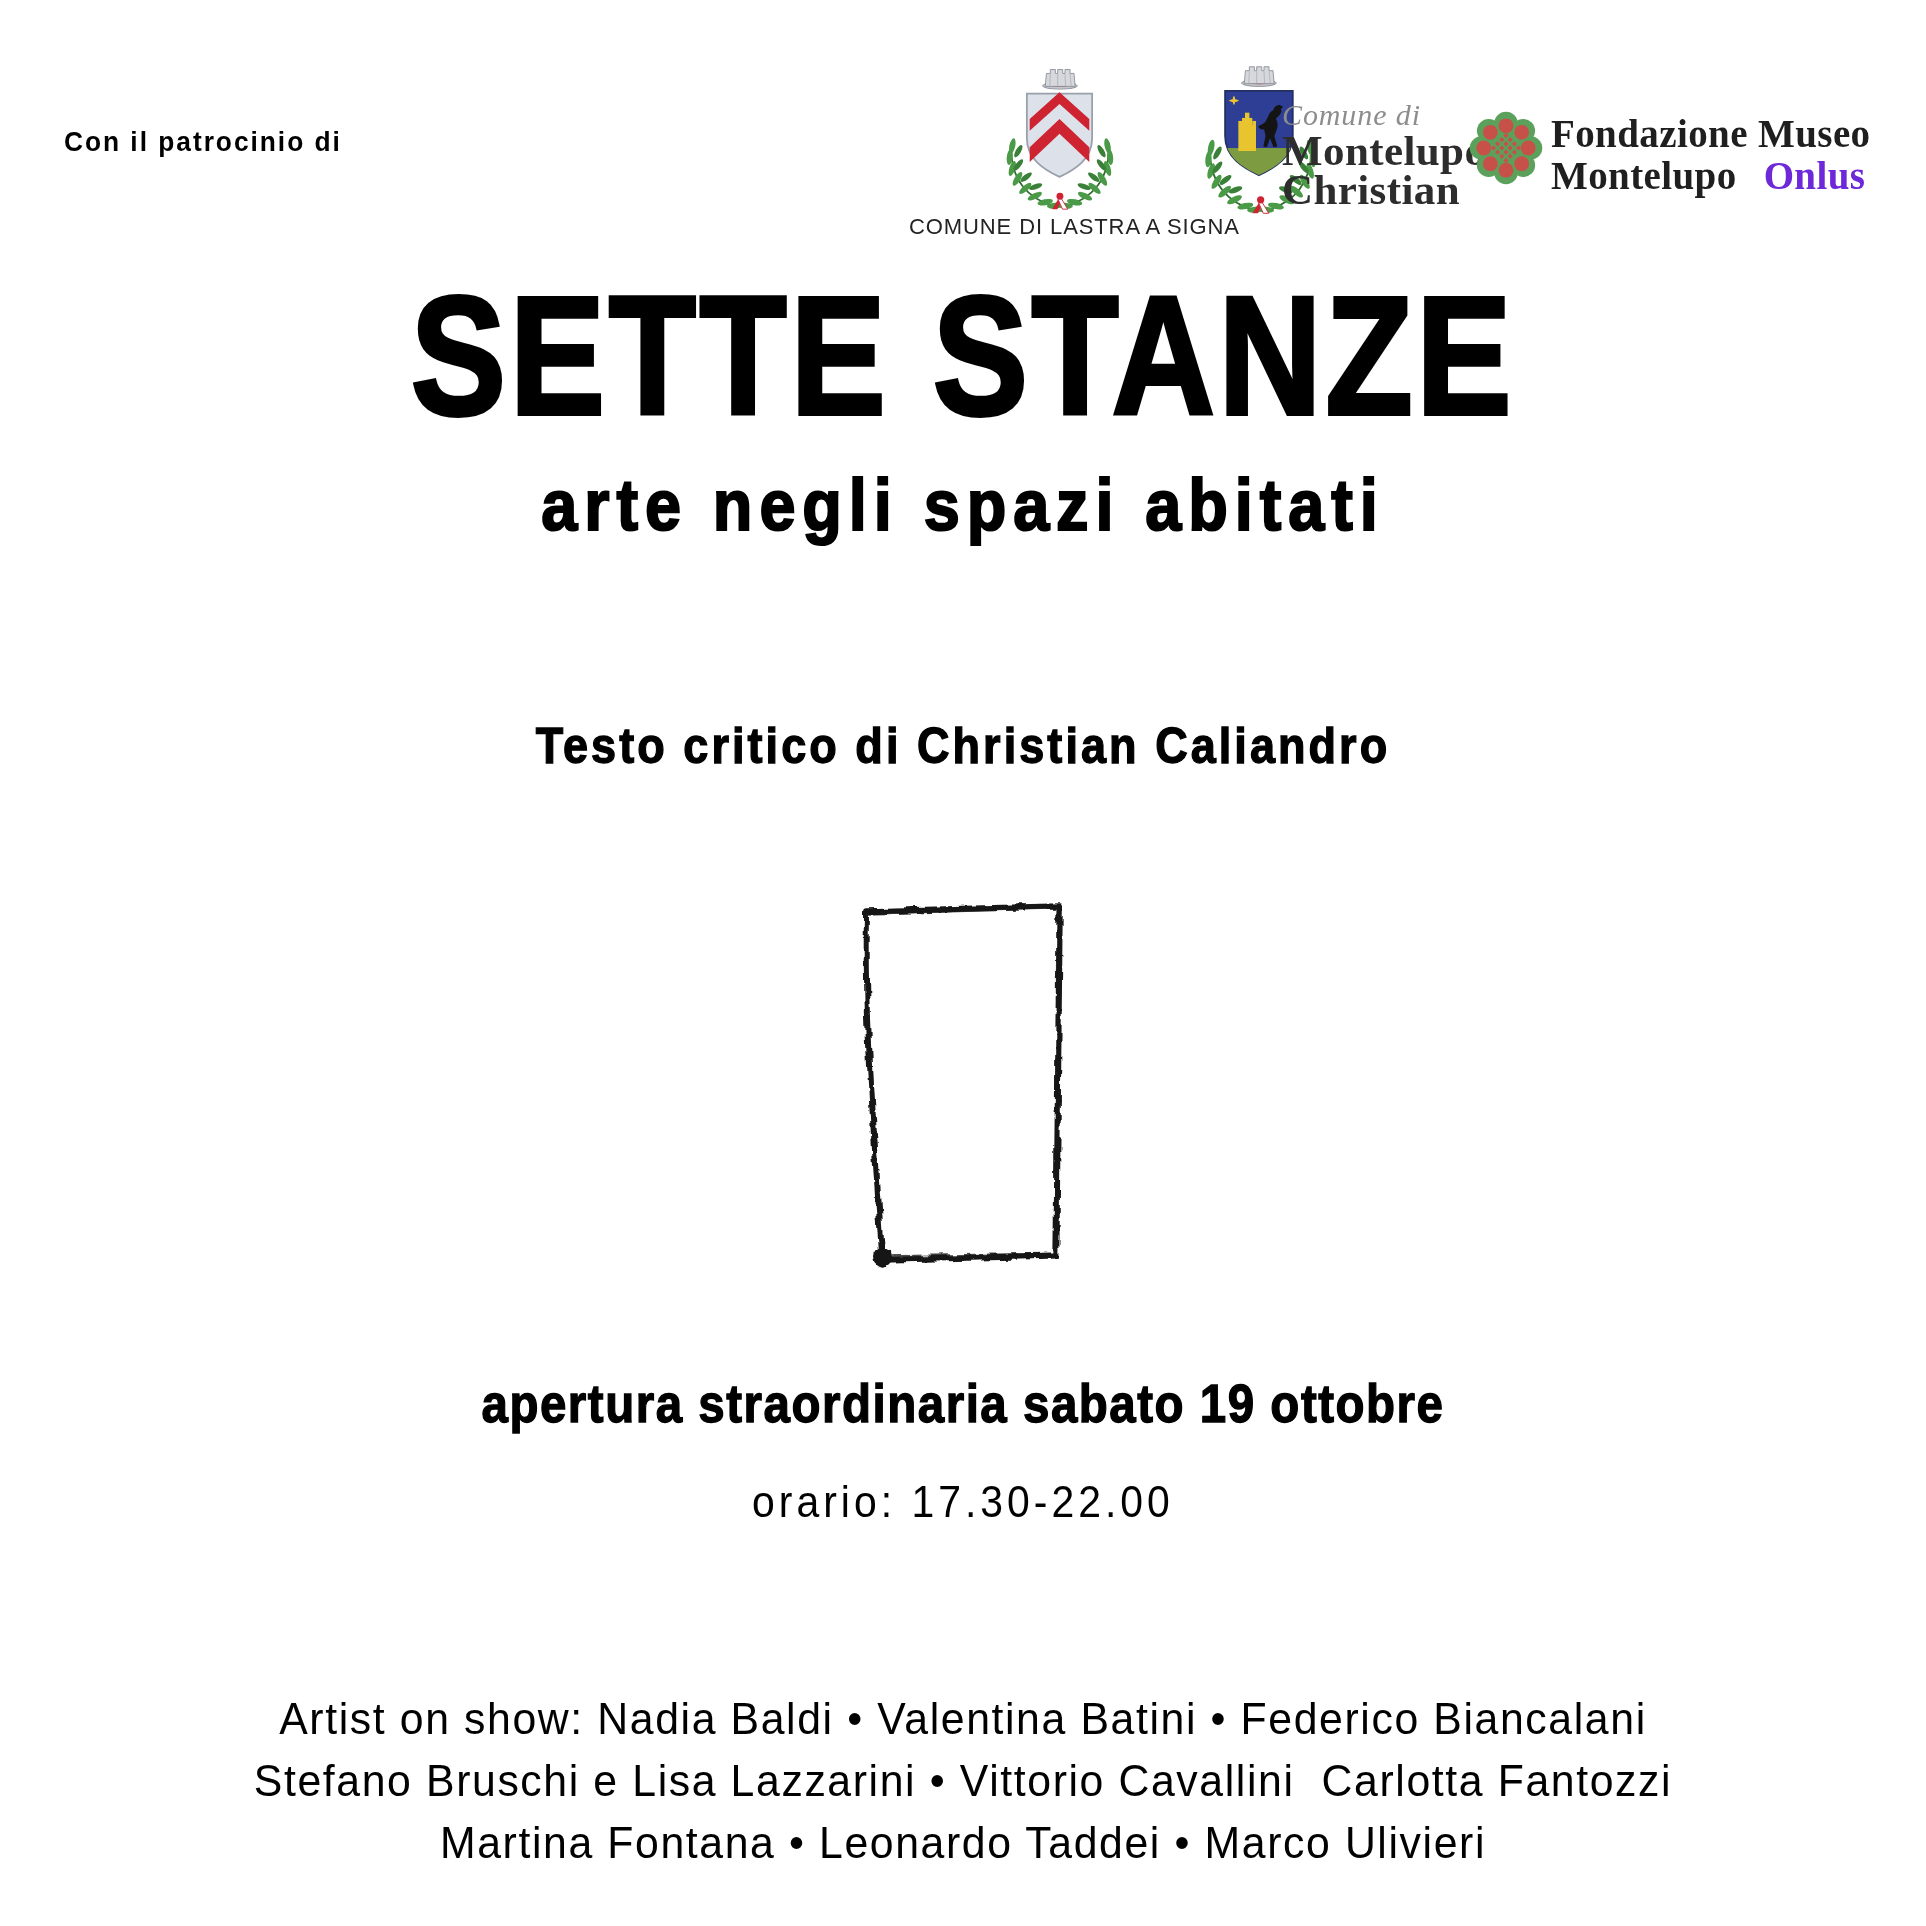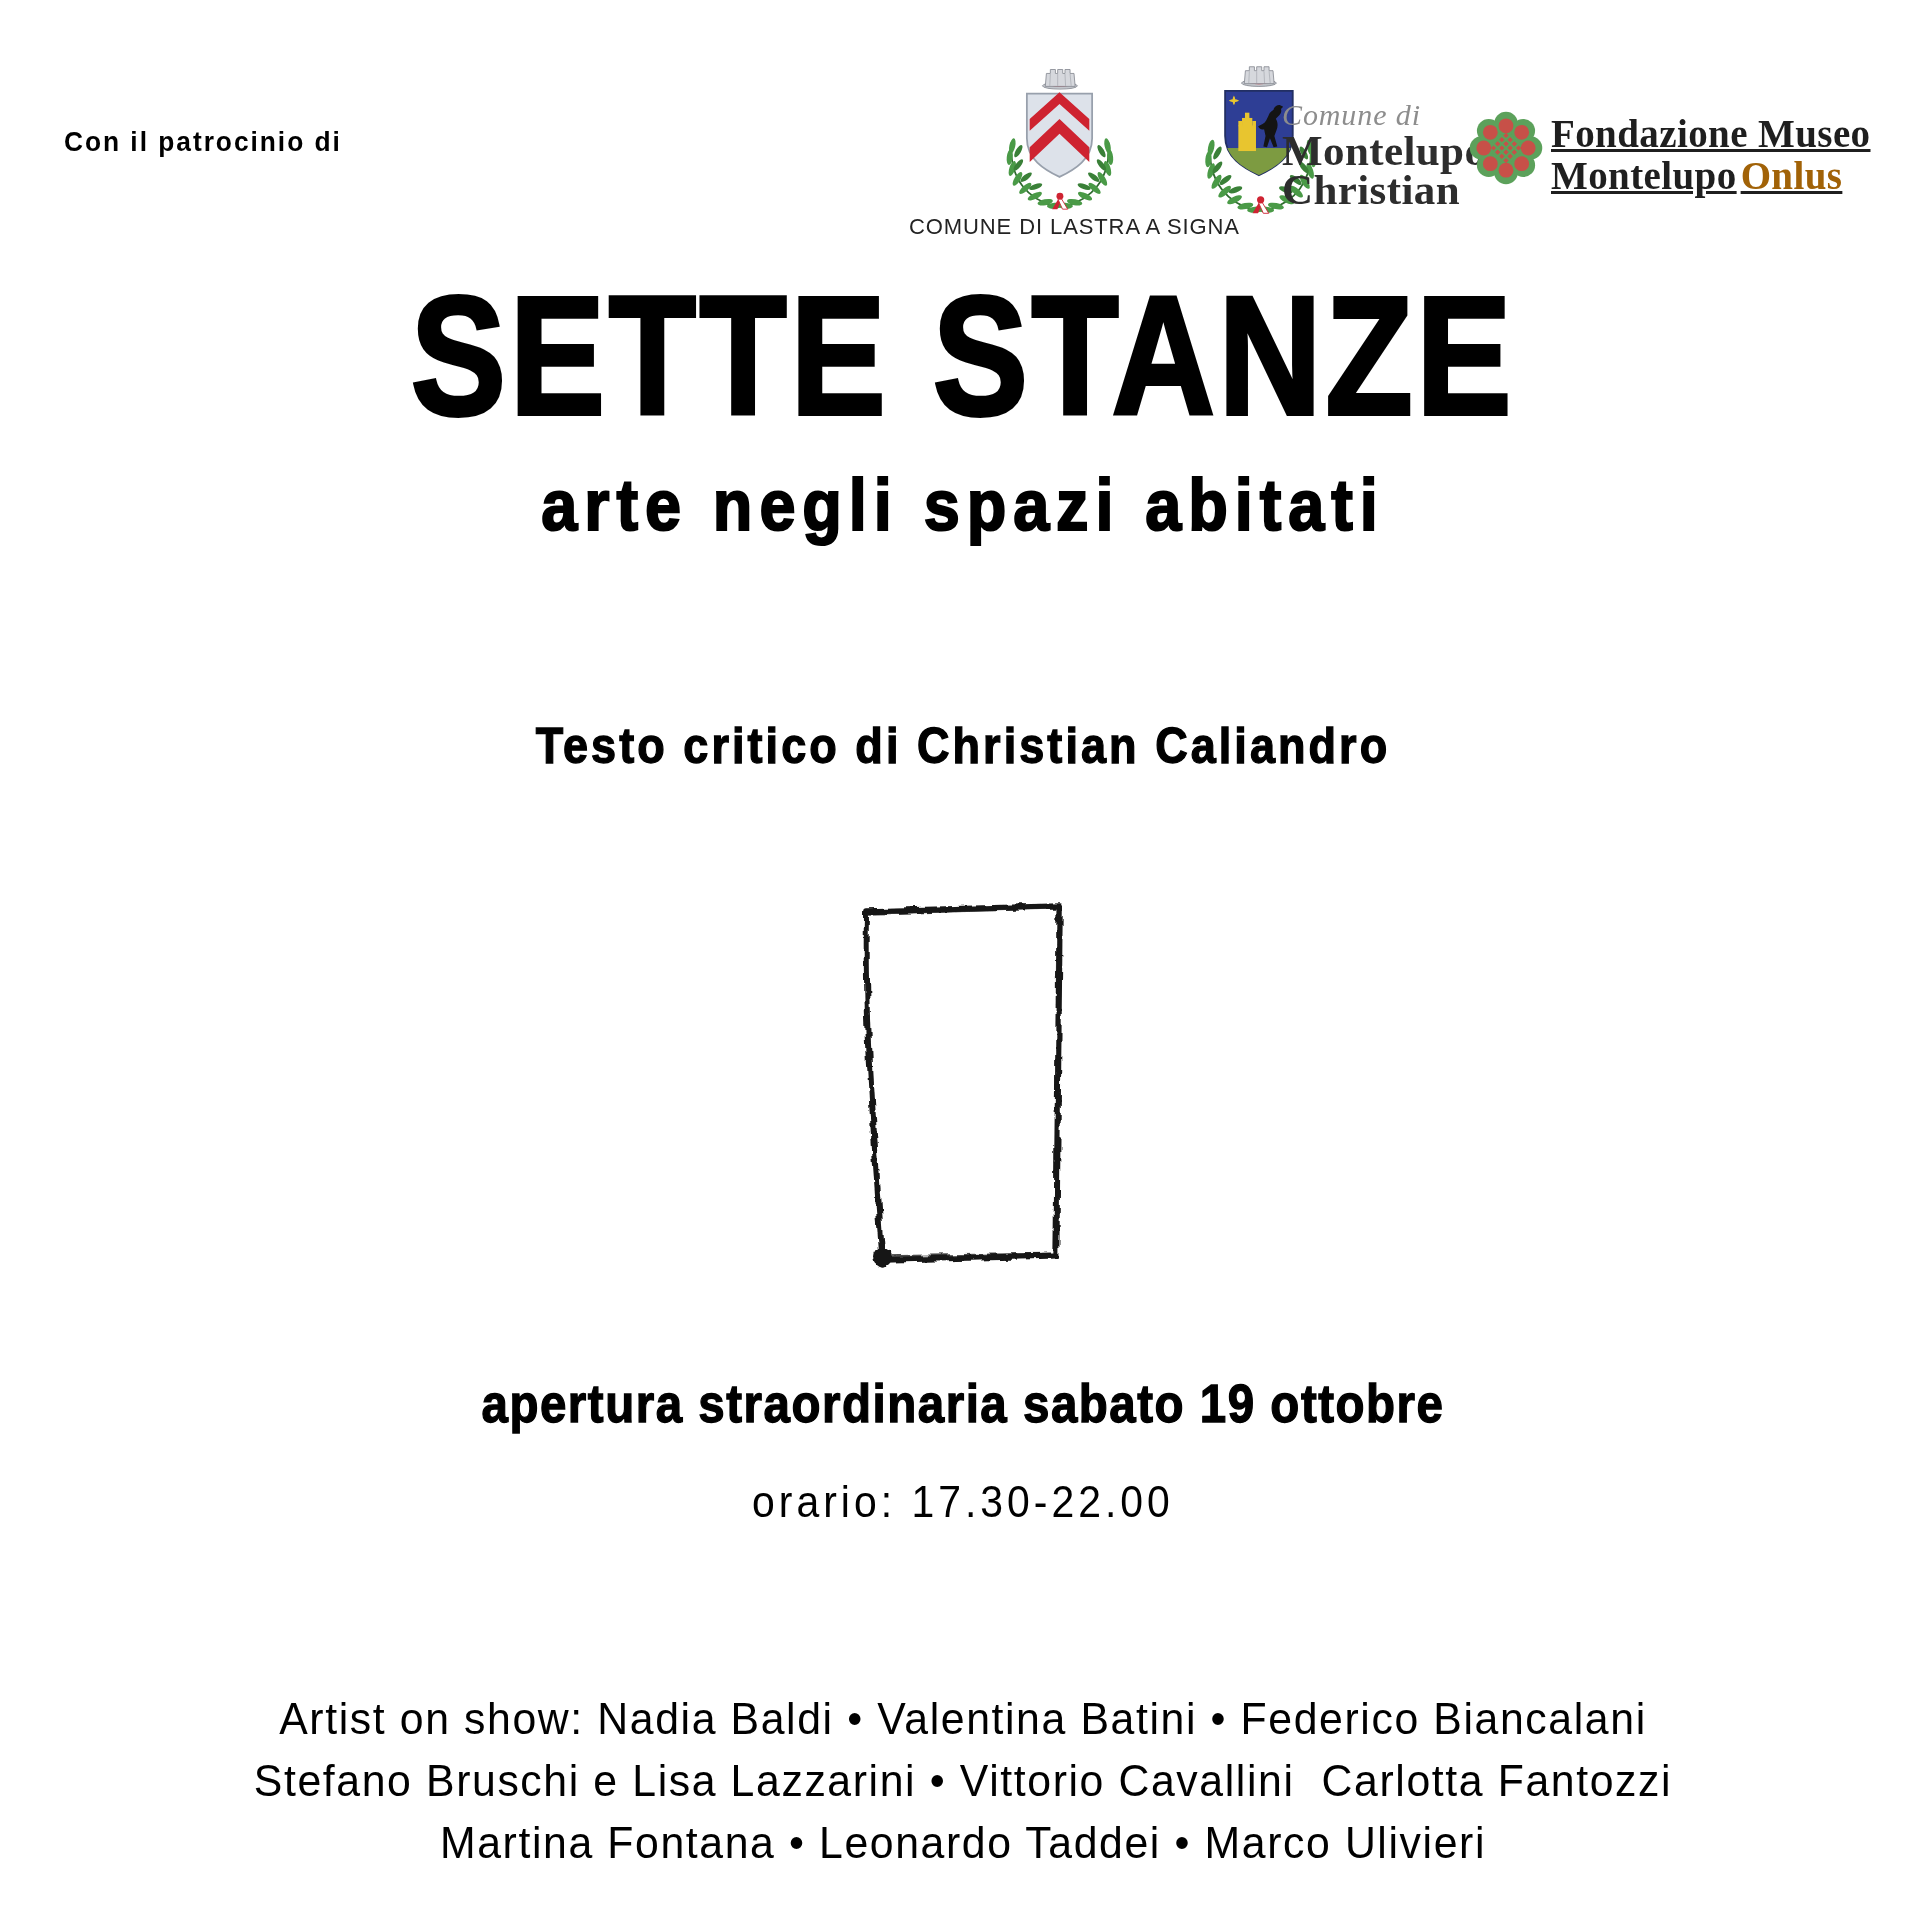--- a/index.html
+++ b/index.html
@@ -51,23 +51,23 @@
   }
   .montelupo-text{left:1282px;top:98px;font-family:"Liberation Serif",serif;}
   .montelupo-text .cdi{
     font-style:italic;color:#8d8d8d;font-size:30px;line-height:33px;letter-spacing:0.9px;
   }
   .montelupo-text .big{
     color:#2d2d2d;font-weight:bold;font-size:43px;line-height:39px;letter-spacing:0.4px;
   }
   .fondazione-text{
     left:1551px;top:113px;font-family:"Liberation Serif",serif;
-    font-weight:bold;font-size:39px;line-height:42px;color:#1f1f1f;letter-spacing:0.4px;text-decoration:underline;
-  }
-  .fondazione-text .gray{color:#a16207;margin-left:4px;}
+    font-weight:bold;font-size:39px;line-height:42px;color:#1f1f1f;letter-spacing:0.4px;
+  }
+  .fondazione-text .gray{color:#6d28d9;margin-left:27px;}
 
   .defs-hidden{position:absolute;width:0;height:0;overflow:hidden;}
 </style>
 </head>
 <body>
 
 <svg class="defs-hidden" aria-hidden="true">
   <defs>
     <symbol id="crown" viewBox="0 0 100 44">
       <ellipse cx="50" cy="37" rx="31" ry="6" fill="#c3c6cc" stroke="#878b93" stroke-width="1.5"></ellipse>

